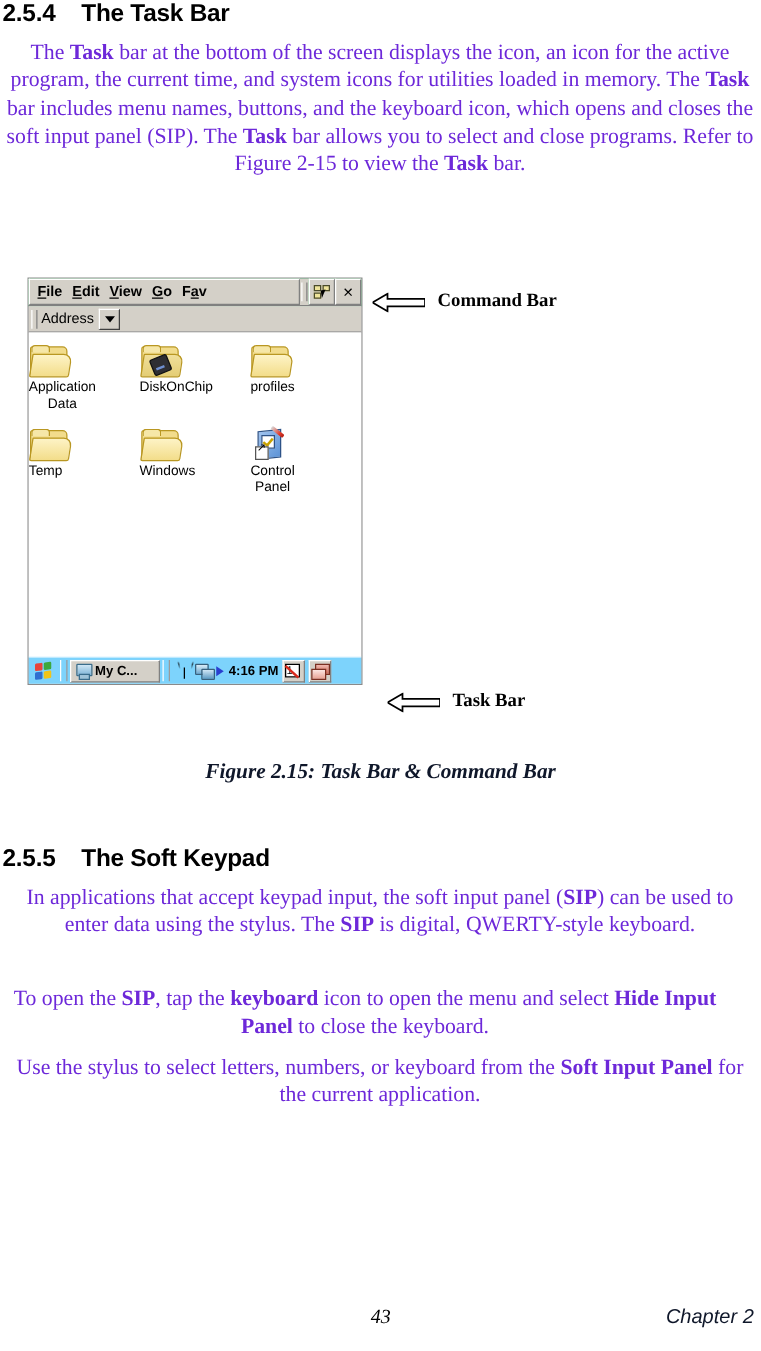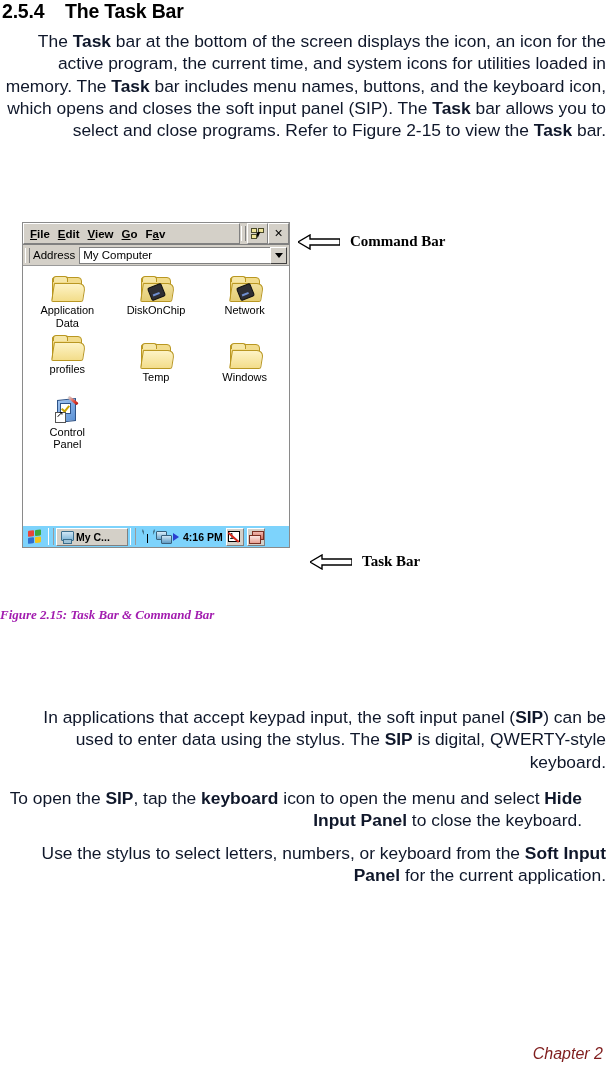--- a/index.html
+++ b/index.html
@@ -27,26 +27,26 @@
     font-weight: bold;
     font-size: 19.5px;
     letter-spacing: -0.2px;
     color: #000;
     margin: 0;
     white-space: pre;
   }
   .h3 .num { display: inline-block; min-width: 63px; }
   
   .p {
-    font-family: Liberation Sans, sans-serif;
+    font-family: Liberation Serif, serif;
     font-size: 17.4px;
     line-height: 22.3px;
-    text-align: right;
+    text-align: center;
     margin: 0;
-    color: #0f172a;
+    color: #6d28d9;
   }
   .p b { font-weight: bold; }
   
   .figure-wrap {
     position: relative;
     width: 609px;
   }
   .device {
     position: absolute;
     left: 22px;
@@ -200,21 +200,21 @@
     padding-top: 6px;
   }
   .icon-grid {
     display: grid;
     grid-template-columns: repeat(3, 1fr);
     row-gap: 2px;
   }
   .icon-cell {
     display: flex;
     flex-direction: column;
-    align-items: center;
+    align-items: flex-start;
     padding-top: 4px;
   }
   .icon-label {
     font-family: "Liberation Sans", sans-serif;
     font-size: 11px;
     line-height: 12.5px;
     color: #000;
     text-align: center;
     margin-top: 2px;
     white-space: pre-line;
@@ -493,23 +493,23 @@
     font-weight: bold;
     font-size: 15px;
     color: #000;
     margin-left: 10px;
     white-space: nowrap;
   }
   .fig-caption {
     font-family: "Liberation Serif", serif;
     font-weight: bold;
     font-style: italic;
-    font-size: 13px;
-    text-align: left;
-    color: #a21caf;
+    font-size: 17px;
+    text-align: center;
+    color: #0f172a;
   }
   
   .footer {
     position: absolute;
     left: 0; right: 0;
     bottom: 12px;
     height: 24px;
   }
   .pagenum {
     position: absolute;
@@ -520,21 +520,21 @@
     font-size: 16px;
     color: #000;
   }
   .chapter {
     position: absolute;
     right: 6px;
     top: 0;
     font-family: "Liberation Sans", sans-serif;
     font-style: italic;
     font-size: 16px;
-    color: #7f1d1d;
+    color: #0f172a;
   }
 </style>
 </head>
 <body>
 
 <div class="page">
 
   <div style="position:absolute; left:2px; top:0px; width:605px;">
     <div class="h3"><span class="num">2.5.4</span><span>The Task Bar</span></div>
   </div>
@@ -569,23 +569,20 @@
         <div class="cmd-btn">
           <span class="xglyph">×</span>
         </div>
       </div>
 
       <div class="addrbar">
         <div class="gripper">
             <i></i>
           </div>
         <div class="addr-label">Address</div>
-        <div class="addr-field">
-          <span class="addr-value">My Computer</span>
-        </div>
         <div class="addr-drop">
           <span class="caret-down"></span>
         </div>
       </div>
 
       <div class="desktop">
         <div class="icon-grid">
 
           <div class="icon-cell">
             <span class="folder">
@@ -601,29 +598,20 @@
             <span class="folder chip">
               <span class="back"></span>
                 <span class="tab"></span>
                 <span class="front"></span>
                 <span class="chipimg"></span>
             </span>
             <span class="icon-label">DiskOnChip</span>
           </div>
 
 
-          <div class="icon-cell">
-            <span class="folder chip">
-              <span class="back"></span>
-                <span class="tab"></span>
-                <span class="front"></span>
-                <span class="chipimg"></span>
-            </span>
-            <span class="icon-label">Network</span>
-          </div>
 
           <div class="icon-cell">
             <span class="folder">
               <span class="back"></span>
                 <span class="tab"></span>
                 <span class="front"></span>
             </span>
             <span class="icon-label">profiles</span>
           </div>
 
@@ -718,30 +706,34 @@
         <svg width="42" height="16" viewBox="0 0 42 16">
           <polygon points="0,8 12,1 12,5 42,5 42,11 12,11 12,15" fill="#ffffff" stroke="#000000" stroke-width="1.4"></polygon>
         </svg>
       </span>
       <span class="callout-label">Task Bar</span>
     </div>
 
     <div class="fig-caption" style="position:absolute; left:0; top:385px; width:609px;">Figure 2.15: Task Bar &amp; Command Bar</div>
   </div>
 
+  <div style="position:absolute; left:2px; top:676px; width:605px;">
+    <div class="h3"><span class="num">2.5.5</span><span>The Soft Keypad</span></div>
+  </div>
 
   <div style="position:absolute; left:2px; top:706px; width:604px;">
     <p class="p"><span>In applications that accept keypad input, the soft input panel (</span><b>SIP</b><span>) can be used to enter data using the stylus. The </span><b>SIP</b><span> is digital, QWERTY-style keyboard.</span></p>
   </div>
 
   <div style="position:absolute; left:2px; top:787px; width:580px;">
     <p class="p"><span>To open the </span><b>SIP</b><span>, tap the </span><b>keyboard</b><span> icon to open the menu and select </span><b>Hide Input Panel</b><span> to close the keyboard.</span></p>
   </div>
 
   <div style="position:absolute; left:2px; top:842px; width:604px;">
     <p class="p"><span>Use the stylus to select letters, numbers, or keyboard from the </span><b>Soft Input Panel</b><span> for the current application.</span></p>
   </div>
 
   <div class="footer">
+    <div class="pagenum">43</div>
     <div class="chapter">Chapter 2</div>
   </div>
 
 </div>
 
 </body></html>

